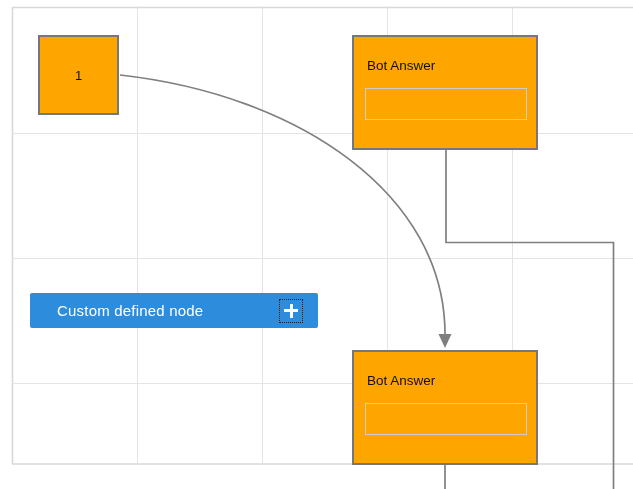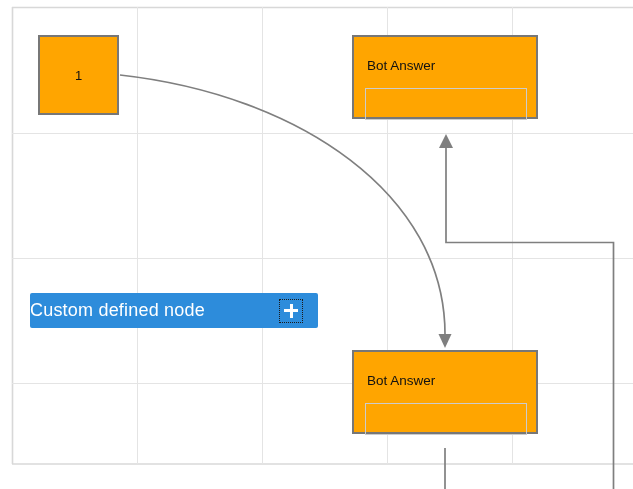--- a/index.html
+++ b/index.html
@@ -15,35 +15,35 @@
   
   .connector-path{stroke:var(--connector,#7f7f7f);stroke-width:1.7;fill:none;}
   .arrowhead{fill:var(--connector,#7f7f7f);stroke:none;}
 
   
   .node{position:absolute;box-sizing:border-box;background:var(--node-fill,#ffa500);
         border:2px solid var(--node-border,#777777);}
   .square-node{left:38px;top:35px;width:81px;height:80px;
         display:flex;align-items:center;justify-content:center;
         font-size:13px;color:var(--node-text,#111111);}
-  .bot-node{left:352px;width:186px;height:84px;}
+  .bot-node{left:352px;width:186px;height:115px;}
   .bot-node.top{top:35px;}
   .bot-node.bottom{top:350px;}
   .bot-title{position:absolute;left:13px;top:21px;font-size:13.5px;
         color:var(--node-text,#111111);white-space:nowrap;}
   .bot-field{position:absolute;left:11px;top:51px;width:162px;height:32px;
         box-sizing:border-box;border:1.5px solid var(--node-inner-border,#cccccc);
         background:transparent;}
 
   
   .custom-node{position:absolute;left:30px;top:293px;width:288px;height:35px;
         box-sizing:border-box;background:var(--custom-node-fill,#2d8cdb);
         border-radius:2px;display:flex;align-items:center;}
-  .custom-label{color:var(--custom-node-text,#ffffff);font-size:18px;
-        white-space:nowrap;letter-spacing:.2px;text-align:center;}
+  .custom-label{color:var(--custom-node-text,#ffffff);font-size:15px;
+        padding-left:27px;white-space:nowrap;letter-spacing:.2px;text-align:center;}
   .plus-box{position:relative;margin-left:auto;margin-right:15px;width:24px;height:24px;
         box-sizing:border-box;border:1px dotted #1b1b1b;}
   .plus-box .bar{position:absolute;background:var(--custom-node-text,#ffffff);}
   .plus-box .bar.h{left:4px;top:9.5px;width:14px;height:3px;}
   .plus-box .bar.v{left:9.5px;top:4px;width:3px;height:14px;}
 </style>
 </head>
 <body>
 
 <div class="canvas">

